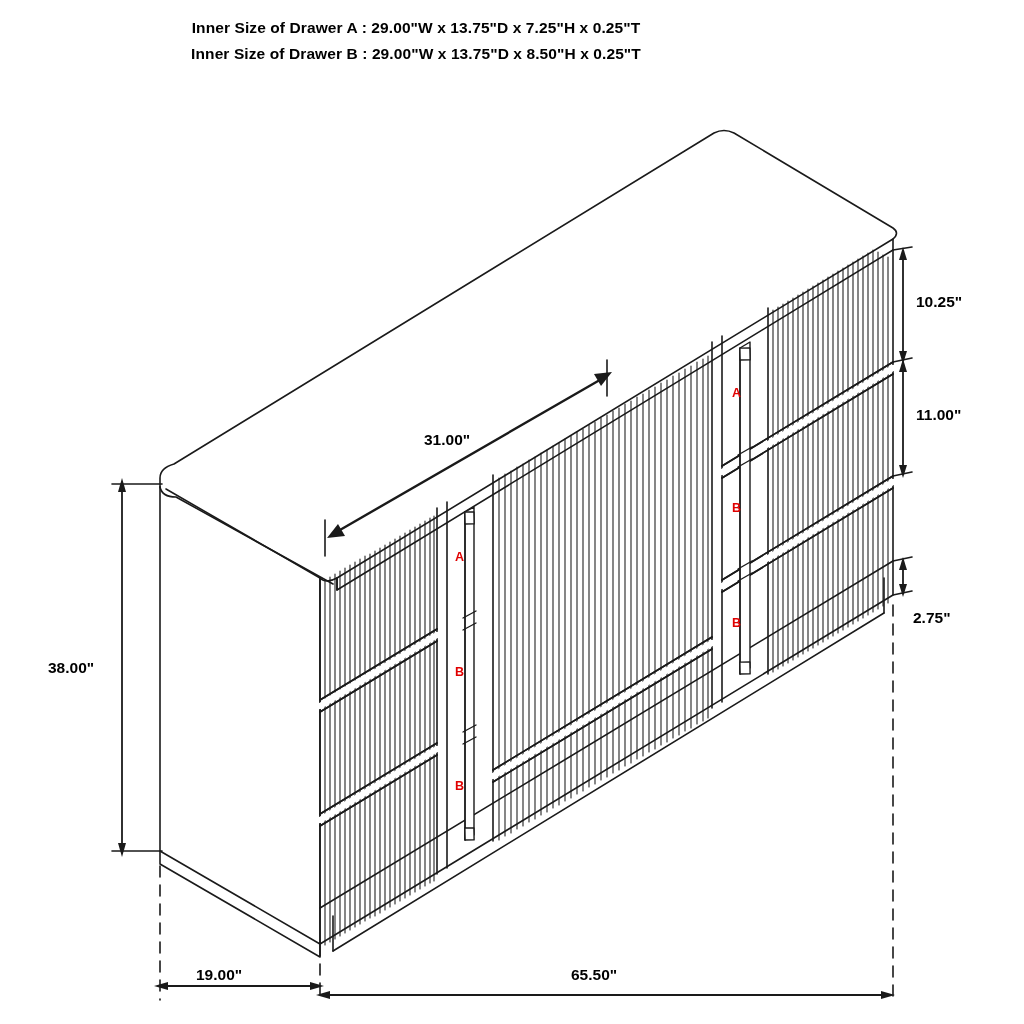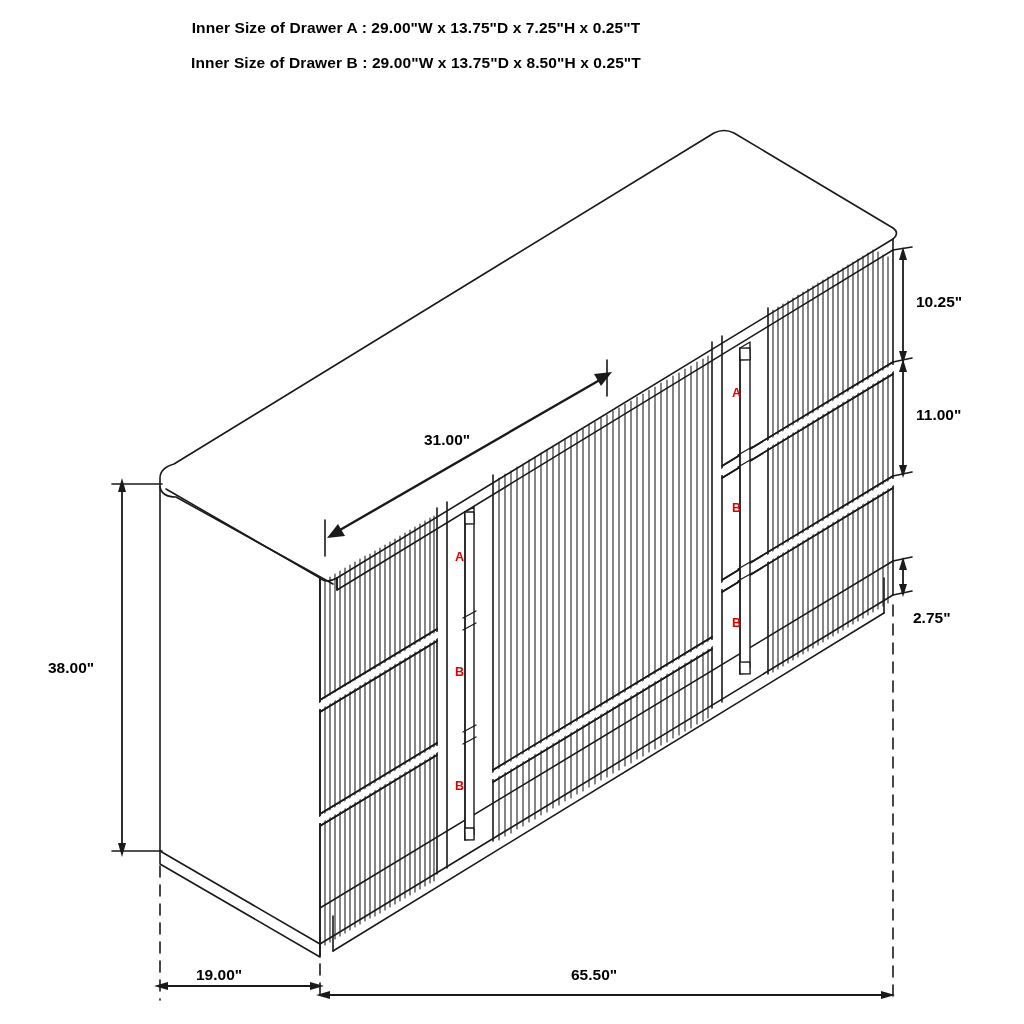--- a/index.html
+++ b/index.html
@@ -24,21 +24,21 @@
     position: absolute;
     left: 0;
     width: 832px;
     text-align: center;
     font-weight: bold;
     font-size: 15.5px;
     color: #000;
     letter-spacing: 0.1px;
   }
   #hdr1 { top: 19px; }
-  #hdr2 { top: 54px; }
+  #hdr2 { top: 45px; }
 
   svg#draw {
     position: absolute;
     left: 0; top: 0;
     width: 1024px;
     height: 1024px;
   }
   .dimlabel {
     position: absolute;
     font-weight: bold;

